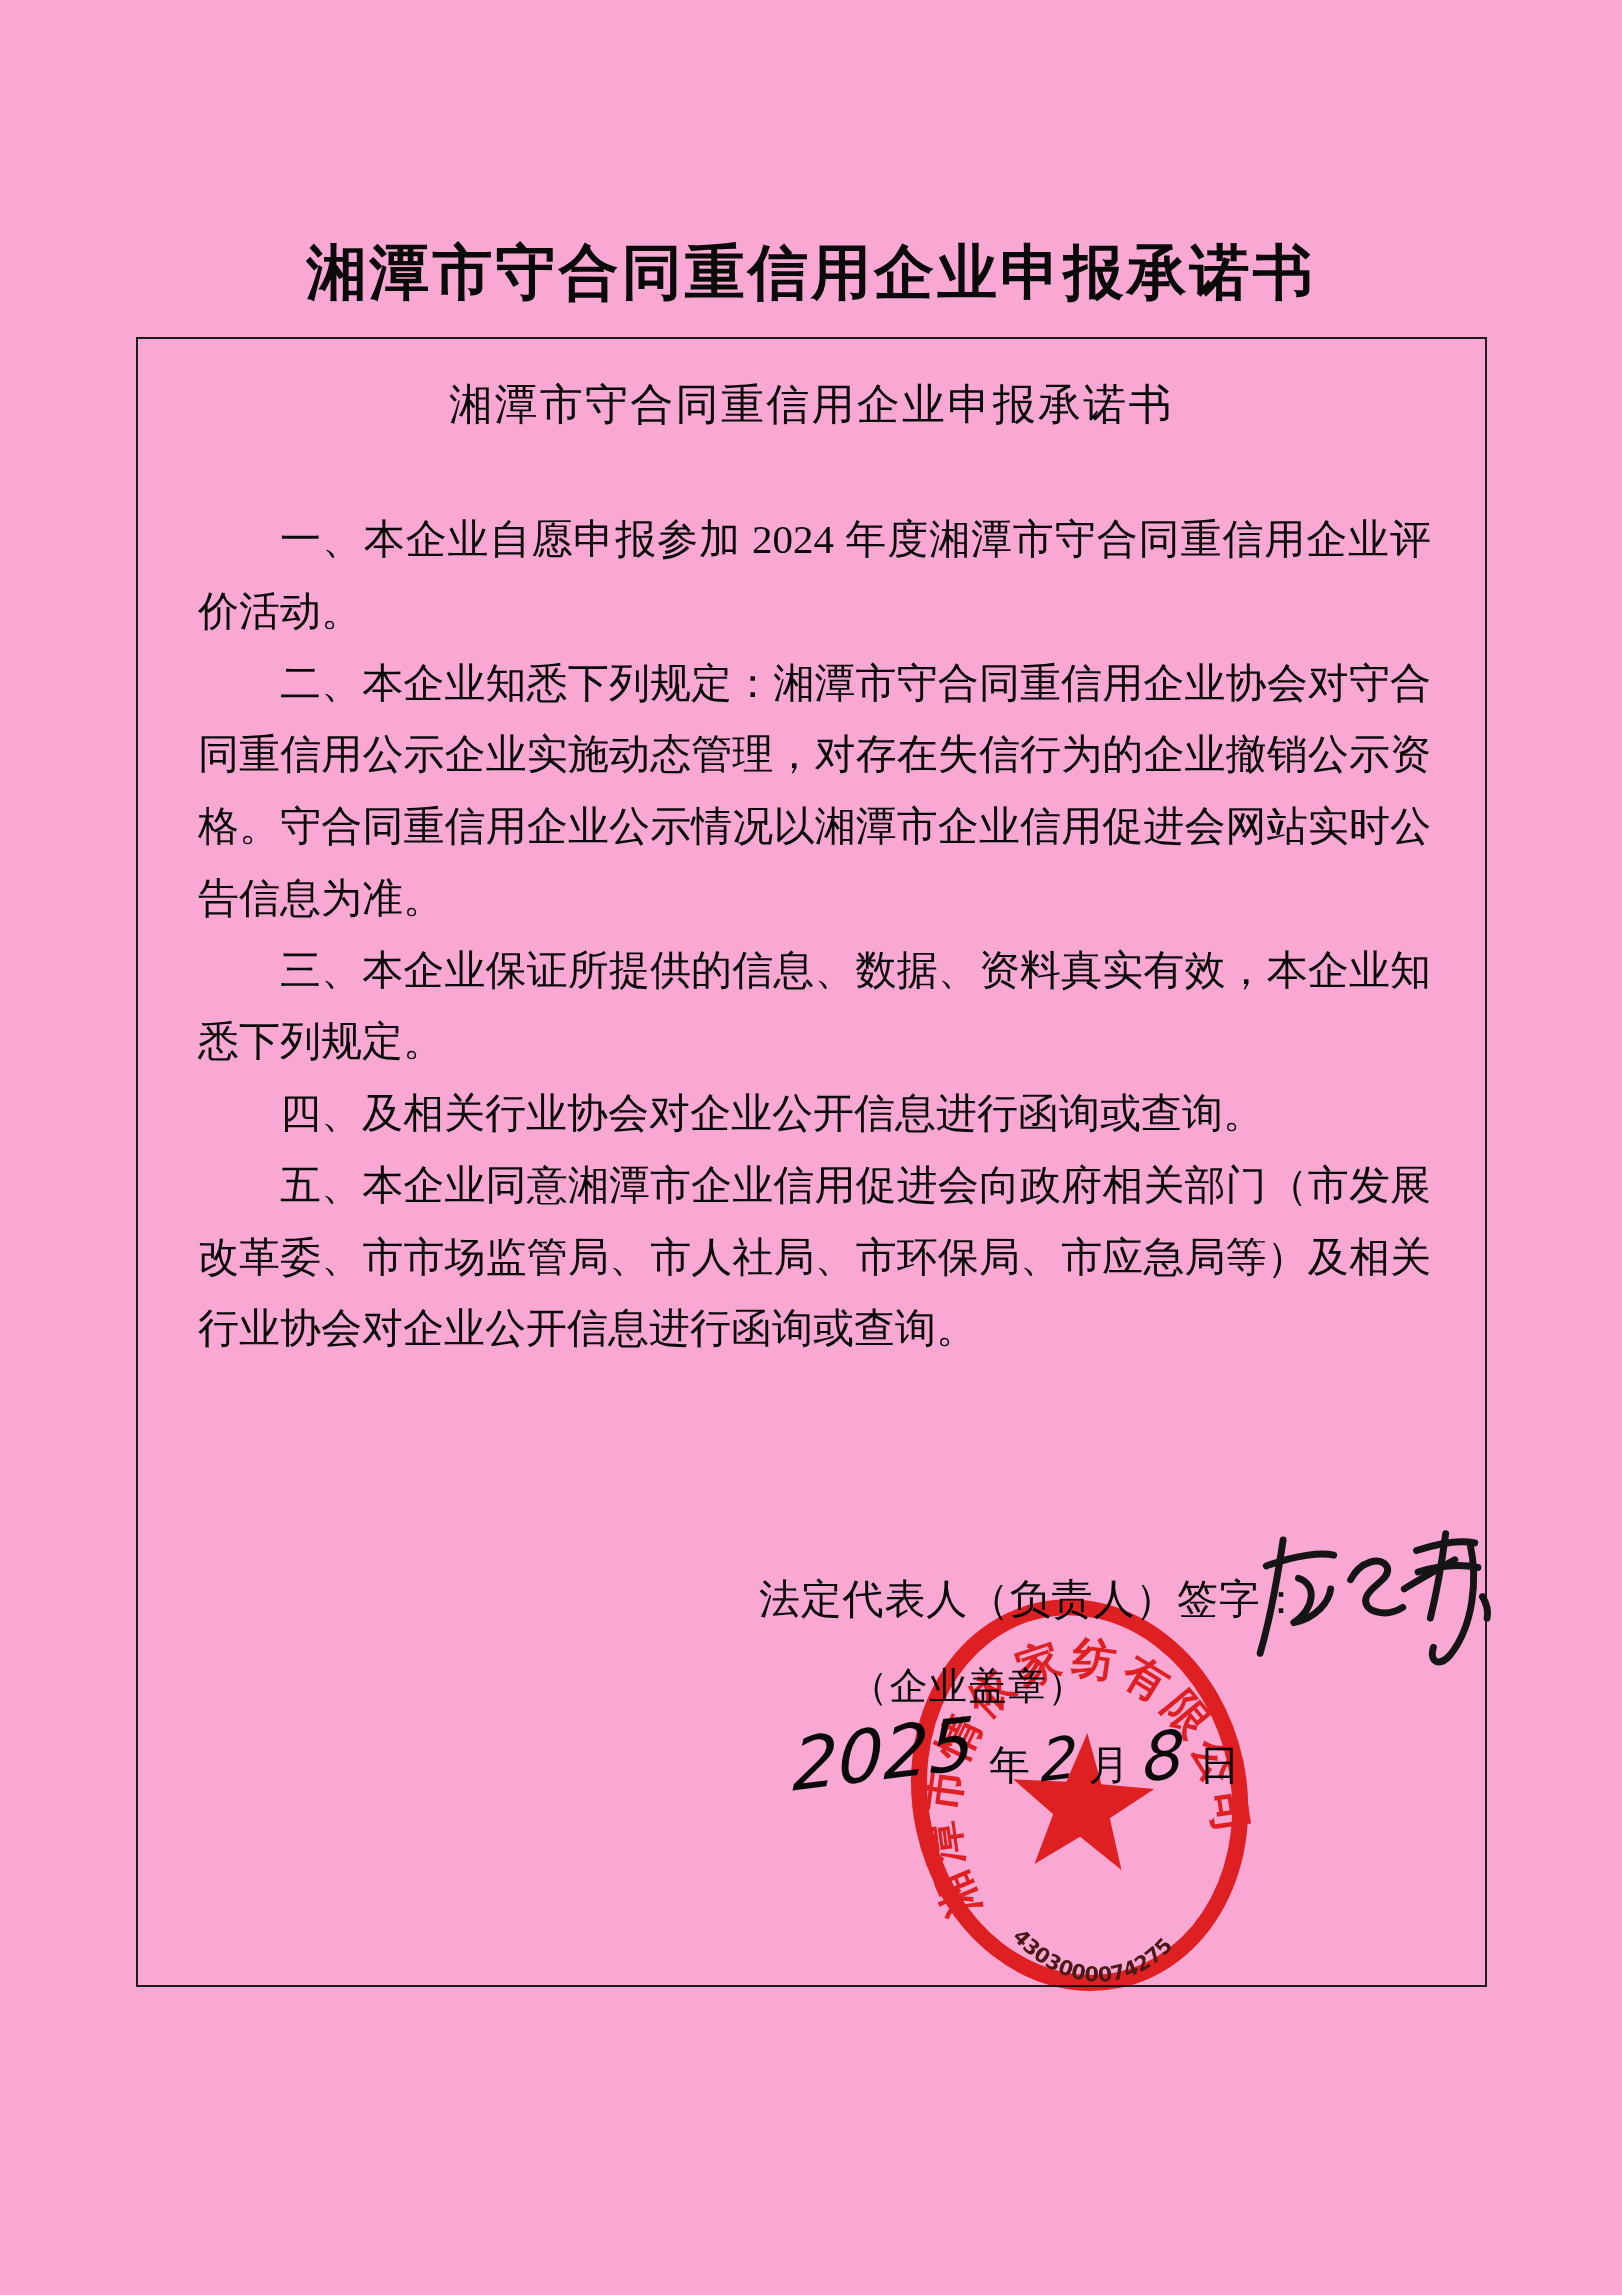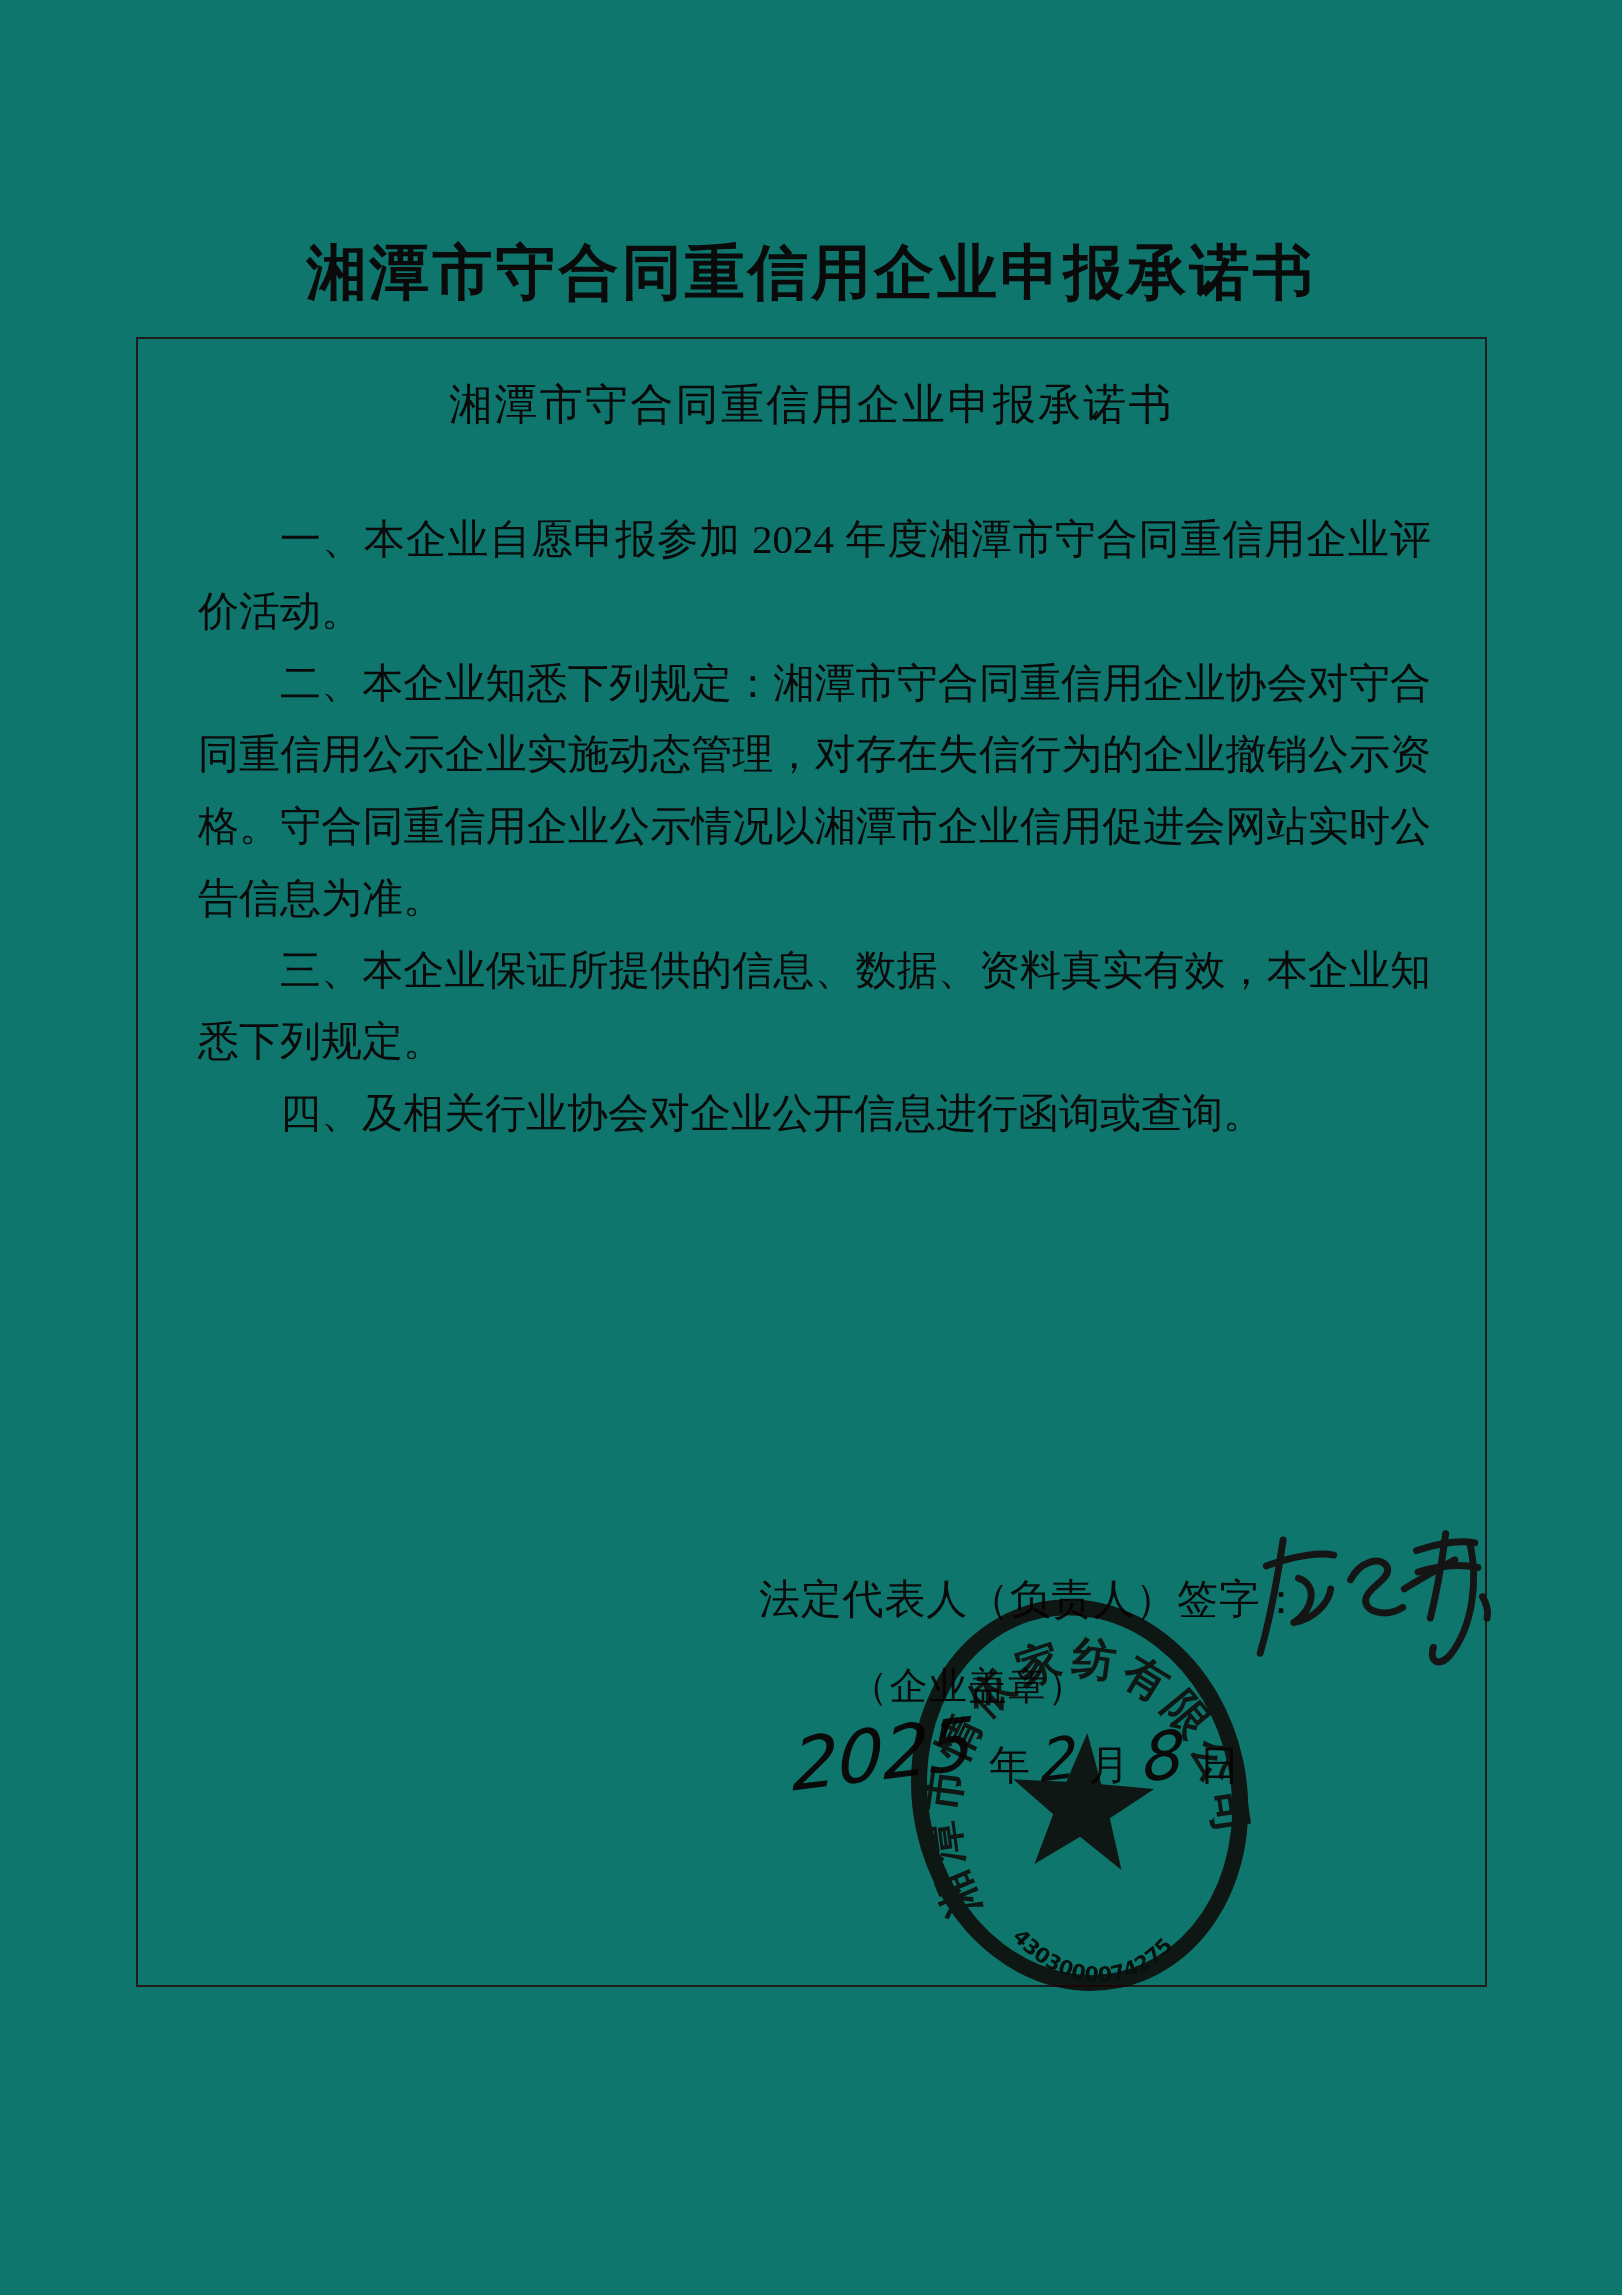--- a/index.html
+++ b/index.html
@@ -1,19 +1,19 @@
 <!DOCTYPE html>
 <html style="font-size:12.2px"><head>
 <meta charset="utf-8">
 <style>
   html,body{margin:0;padding:0;background:#ffffff;}
   .page{
     position:relative;
     width:1622px;height:2295px;
-    background:#0f766e;
+    background:#f9a8d4;
     font-family:"Liberation Serif",serif;
     color:#0a0a0a;
     overflow:hidden;
   }
   .main-title{
     position:absolute;top:193px;left:0;width:100%;
     text-align:center;
     font-size:60px;font-weight:bold;letter-spacing:3.1px;
     font-family:"Liberation Serif",serif;
   }
@@ -79,20 +79,21 @@
 
   <div class="box">
 
     <div class="inner-title">湘潭市守合同重信用企业申报承诺书</div>
 
     <div class="content">
       <p>一、本企业自愿申报参加 2024 年度湘潭市守合同重信用企业评价活动。</p>
       <p>二、本企业知悉下列规定：湘潭市守合同重信用企业协会对守合同重信用公示企业实施动态管理，对存在失信行为的企业撤销公示资格。守合同重信用企业公示情况以湘潭市企业信用促进会网站实时公告信息为准。</p>
       <p>三、本企业保证所提供的信息、数据、资料真实有效，本企业知悉下列规定。</p>
       <p>四、及相关行业协会对企业公开信息进行函询或查询。</p>
+      <p>五、本企业同意湘潭市企业信用促进会向政府相关部门（市发展改革委、市市场监管局、市人社局、市环保局、市应急局等）及相关行业协会对企业公开信息进行函询或查询。</p>
     </div>
 
     <div class="sig-row">
       <span>法定代表人（负责人）签字：</span>
     </div>
 
     <svg class="sig-hand" viewBox="0 0 330 210" aria-label="handwritten signature">
       <path class="stroke" d="M38,22 C32,62 22,122 8,170"></path>
       <path class="stroke" d="M16,56 C55,42 88,38 104,42"></path>
       <path class="stroke" d="M58,72 C82,80 80,110 52,130 C82,124 98,102 100,86"></path>

